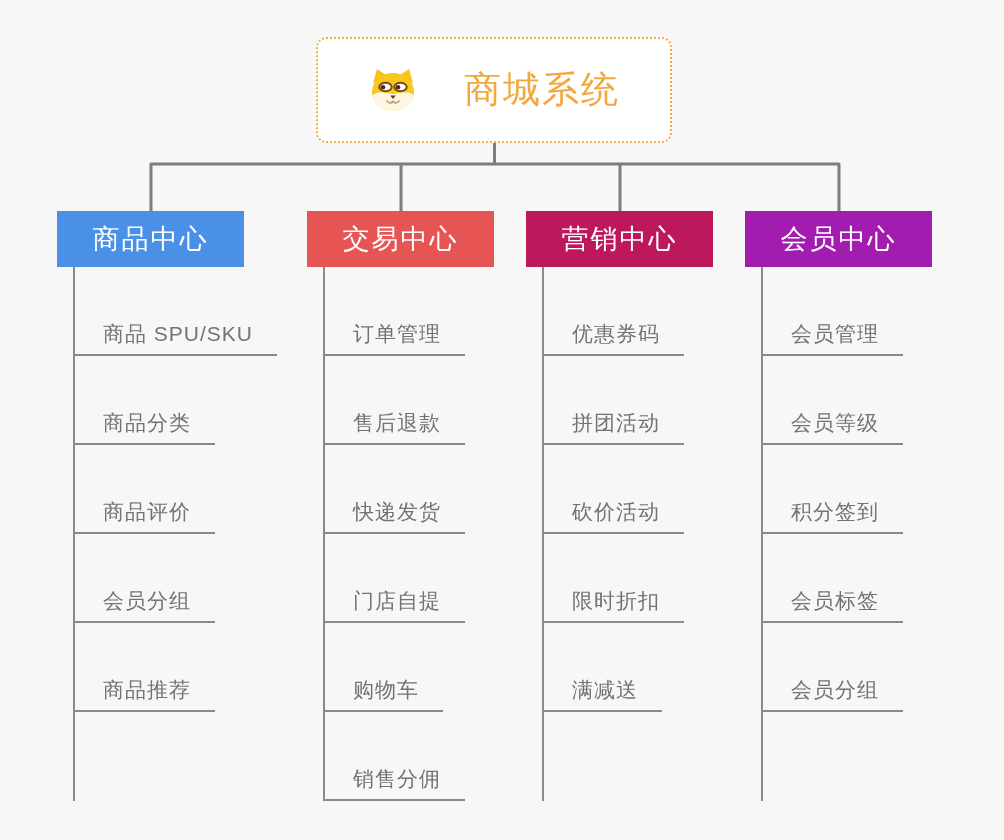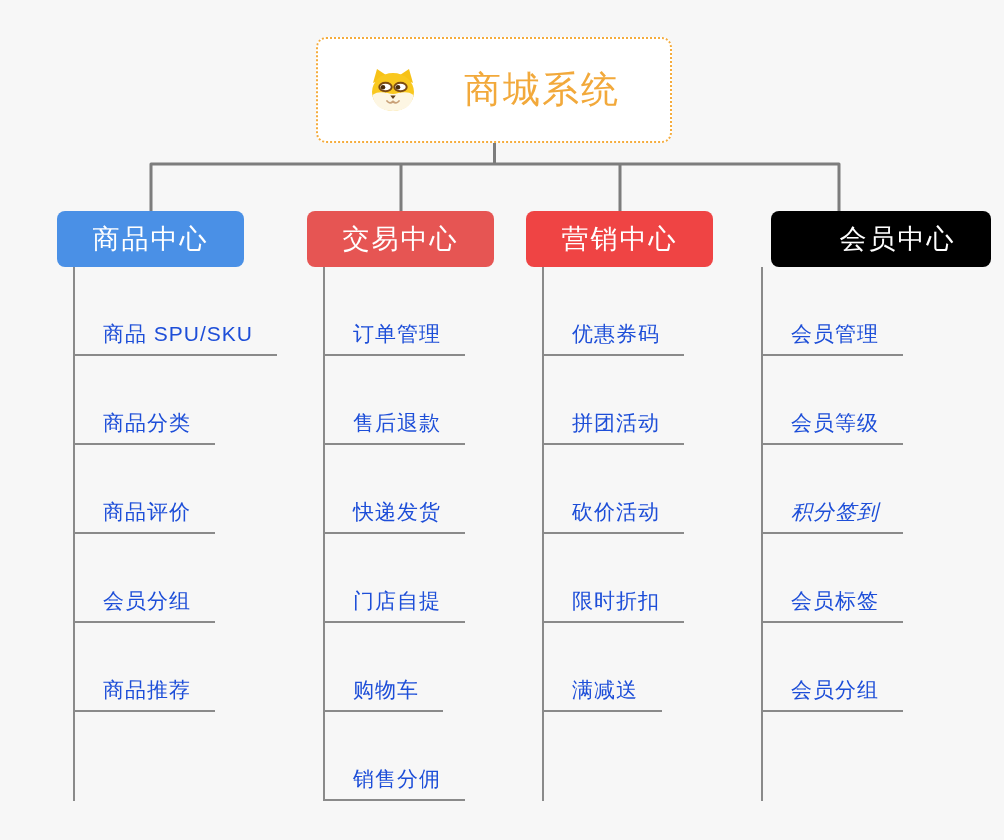--- a/index.html
+++ b/index.html
@@ -41,21 +41,21 @@
     margin-left:32px;
   }
   .mascot{
     display:inline-flex;
     width:50px;height:46px;
   }
   .branch-header{
     position:absolute;
     top:211px;
     width:187px;height:56px;
-    border-radius:8px;
+    border-radius:0;
     display:flex;
     align-items:center;
     justify-content:center;
     color:#ffffff;
     font-size:27px;
     letter-spacing:2px;
     cursor:pointer;
   }
   .branch-column{
     position:absolute;
@@ -70,21 +70,21 @@
     align-items:flex-end;
     cursor:pointer;
   }
   .leaf-label{
     display:inline-block;
     border-bottom:2px solid #8a8a8a;
     padding:0 24px 8px 28px;
     font-size:21px;
     letter-spacing:1px;
     line-height:1.15;
-    color:#1d4ed8;
+    color:#737373;
     white-space:nowrap;
   }
 </style>
 </head>
 <body>
 
 <div class="canvas">
 
   <svg id="connectors" class="connectors">
       <path d="M494.5 143 L494.5 164 M151 211 L151 164 L839 164 L839 211 M401 164 L401 211 M620 164 L620 211" fill="none" stroke="#7d7d7d" stroke-width="3" stroke-linejoin="round"></path>
@@ -145,52 +145,52 @@
         <div class="leaf">
           <span class="leaf-label" style="border-bottom-color: rgb(138, 138, 138);">门店自提</span>
         </div>
         <div class="leaf">
           <span class="leaf-label" style="border-bottom-color: rgb(138, 138, 138);">购物车</span>
         </div>
         <div class="leaf">
           <span class="leaf-label" style="border-bottom-color: rgb(138, 138, 138);">销售分佣</span>
         </div>
       </div>
-      <div class="branch-header" style="left: 526px; background: #ef4444;">
+      <div class="branch-header" style="left: 526px; background: #be185d;">
         <span>营销中心</span>
       </div>
       <div class="branch-column" style="left: 542px; border-left-color: rgb(138, 138, 138);">
         <div class="leaf">
           <span class="leaf-label" style="border-bottom-color: rgb(138, 138, 138);">优惠券码</span>
         </div>
         <div class="leaf">
           <span class="leaf-label" style="border-bottom-color: rgb(138, 138, 138);">拼团活动</span>
         </div>
         <div class="leaf">
           <span class="leaf-label" style="border-bottom-color: rgb(138, 138, 138);">砍价活动</span>
         </div>
         <div class="leaf">
           <span class="leaf-label" style="border-bottom-color: rgb(138, 138, 138);">限时折扣</span>
         </div>
         <div class="leaf">
           <span class="leaf-label" style="border-bottom-color: rgb(138, 138, 138);">满减送</span>
         </div>
       </div>
-      <div class="branch-header" style="left: 771px; background: #000000; padding-left: 33px;">
+      <div class="branch-header" style="left: 745px; background: #a21caf;">
         <span>会员中心</span>
       </div>
       <div class="branch-column" style="left: 761px; border-left-color: rgb(138, 138, 138);">
         <div class="leaf">
           <span class="leaf-label" style="border-bottom-color: rgb(138, 138, 138);">会员管理</span>
         </div>
         <div class="leaf">
           <span class="leaf-label" style="border-bottom-color: rgb(138, 138, 138);">会员等级</span>
         </div>
         <div class="leaf">
-          <span class="leaf-label" style="border-bottom-color: rgb(138, 138, 138); font-style: italic;">积分签到</span>
+          <span class="leaf-label" style="border-bottom-color: rgb(138, 138, 138);">积分签到</span>
         </div>
         <div class="leaf">
           <span class="leaf-label" style="border-bottom-color: rgb(138, 138, 138); margin-top: 32px;">会员标签</span>
         </div>
         <div class="leaf">
           <span class="leaf-label" style="border-bottom-color: rgb(138, 138, 138);">会员分组</span>
         </div>
       </div>
     </div>
 

